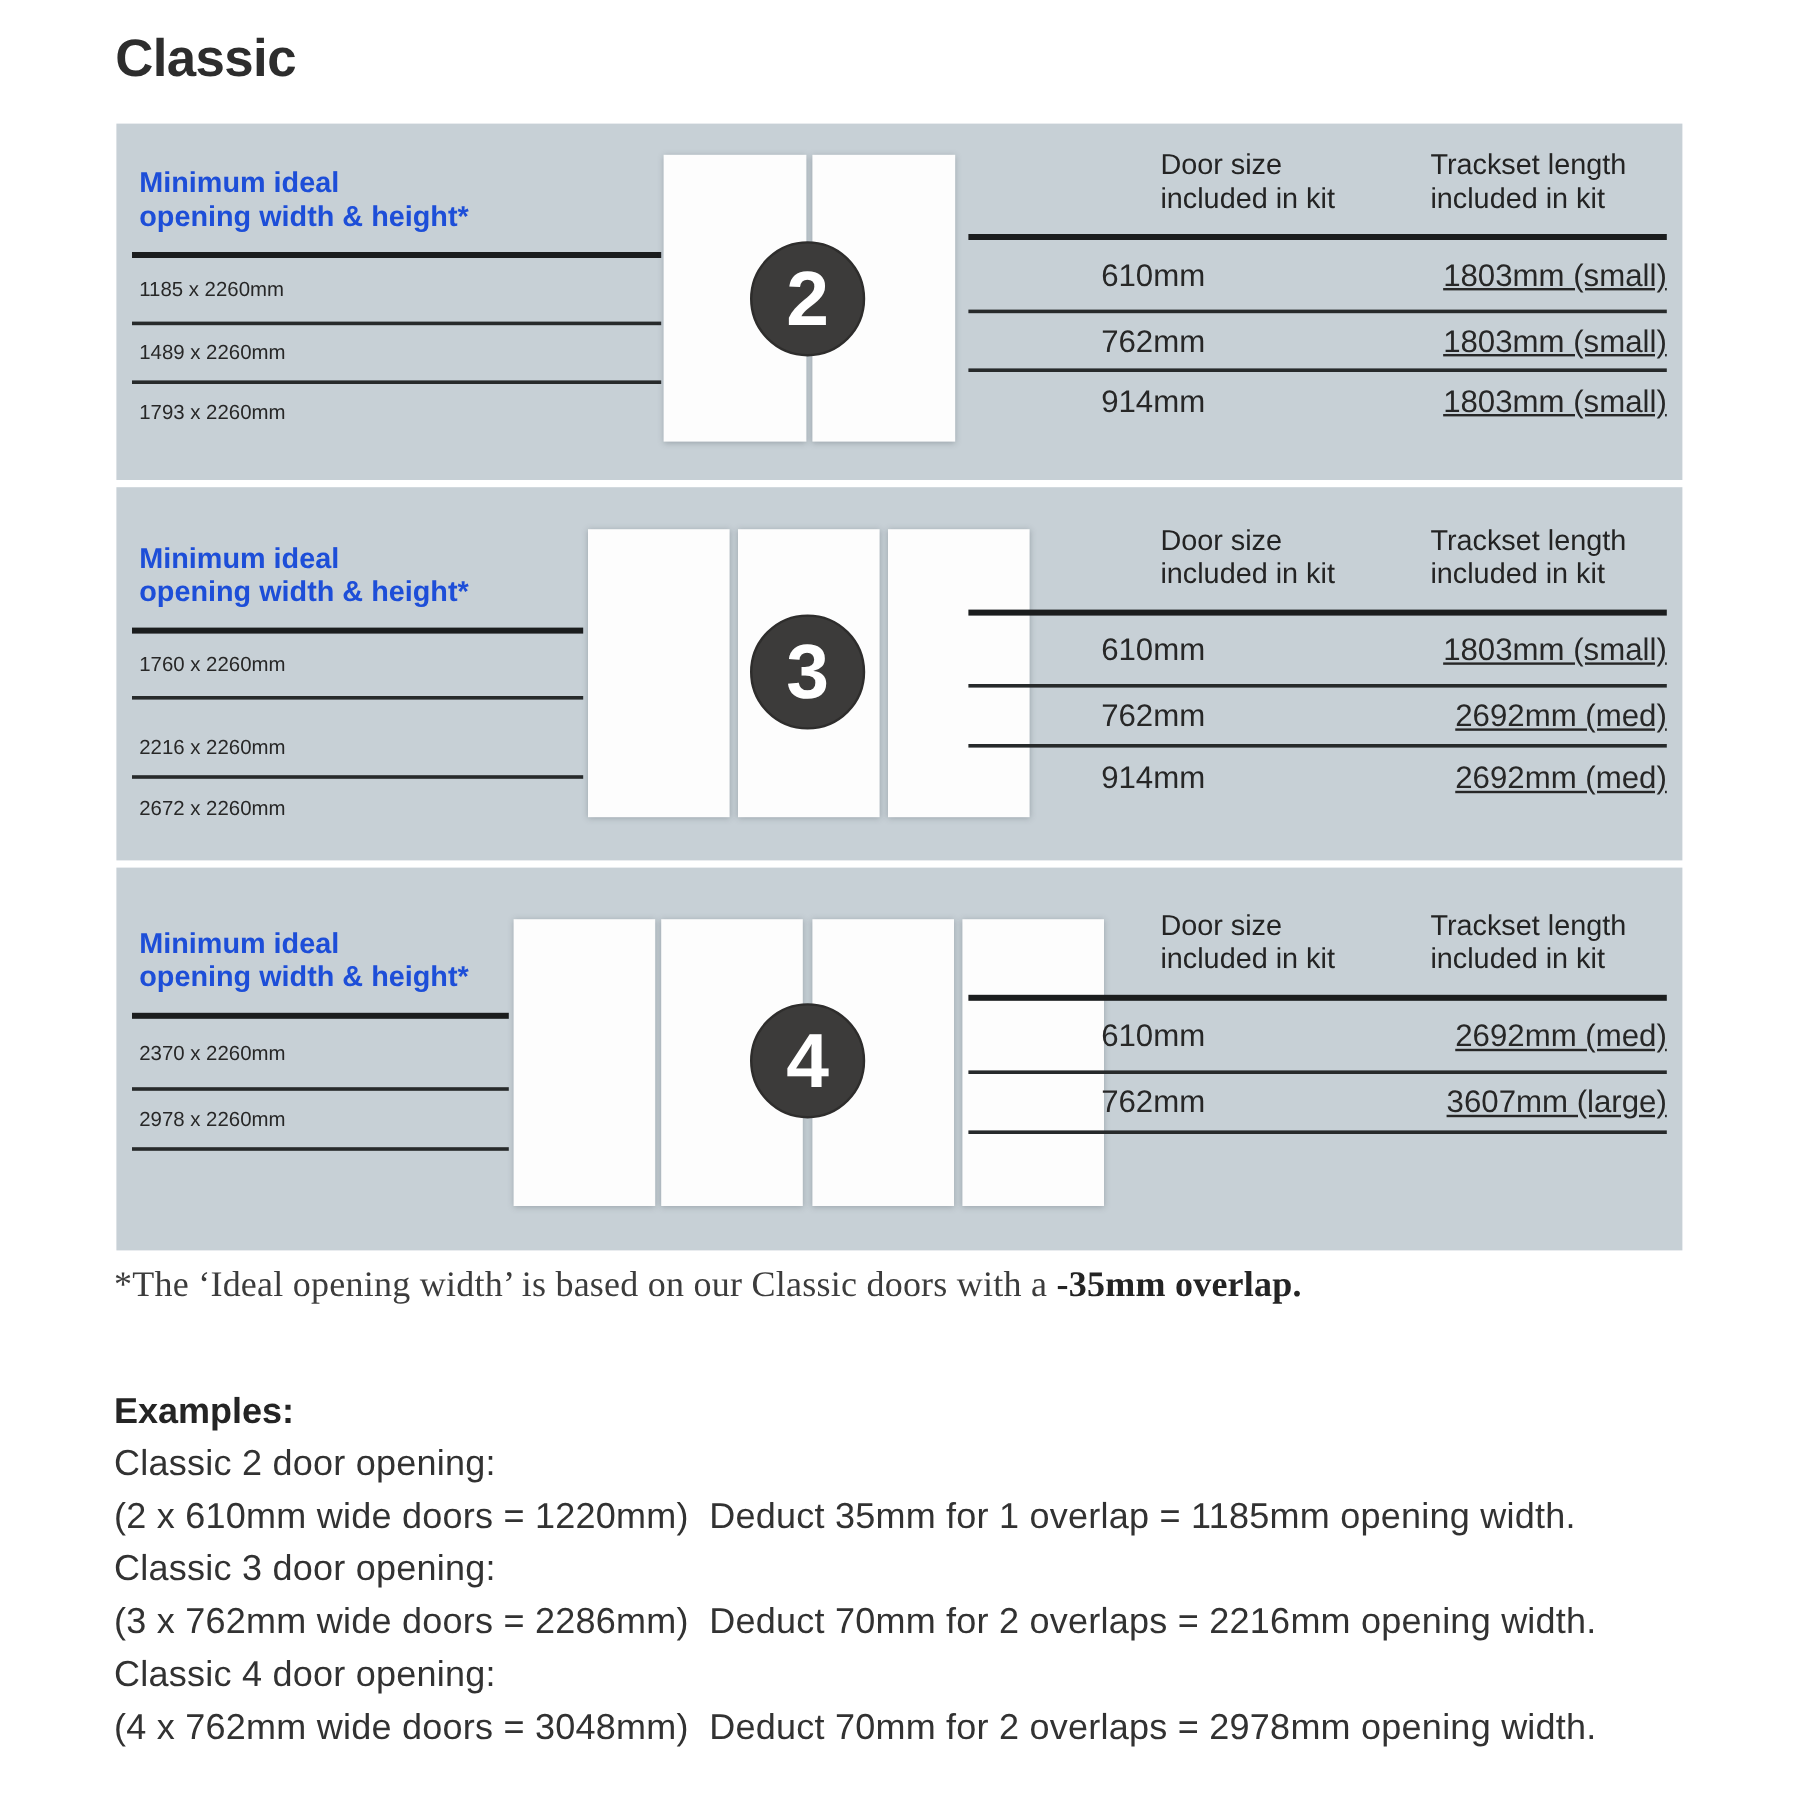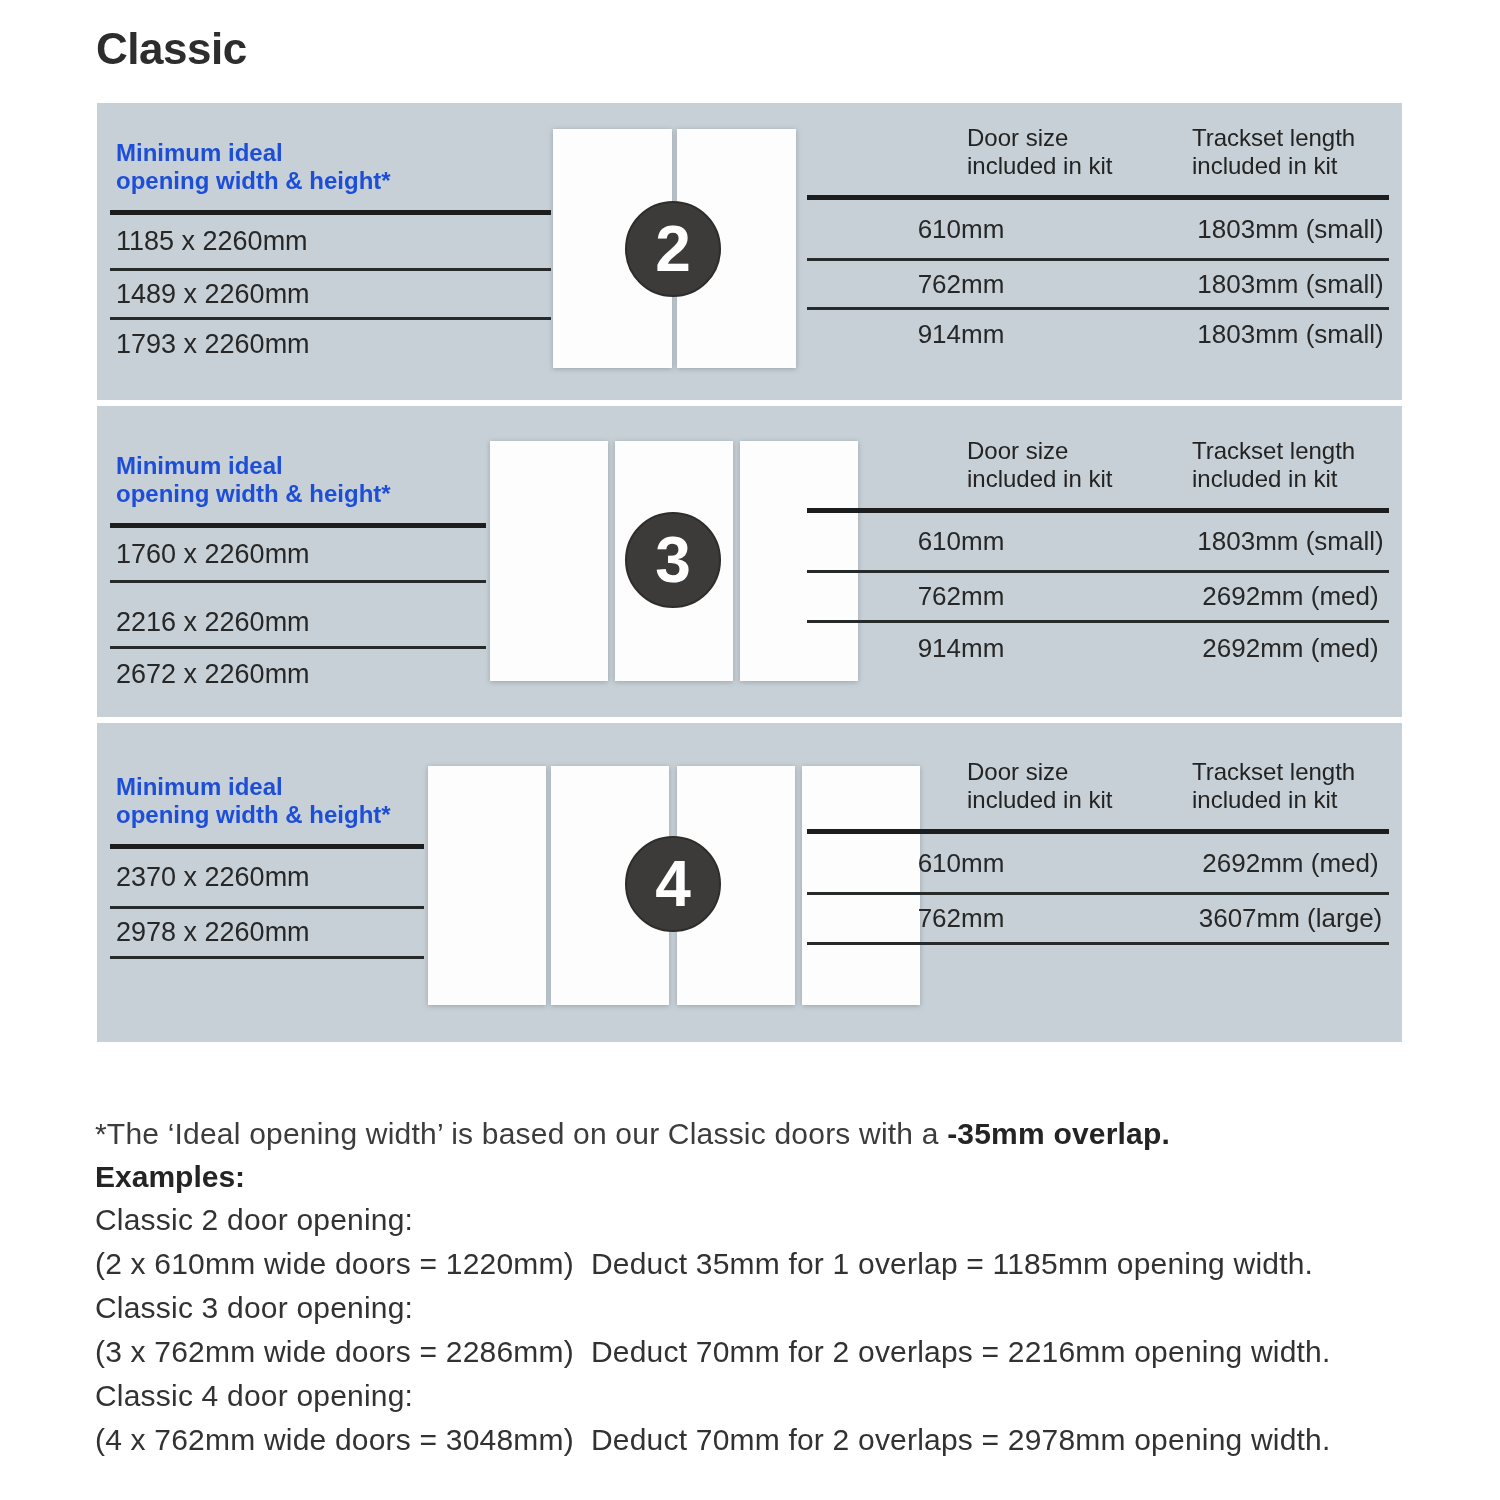--- a/index.html
+++ b/index.html
@@ -17,35 +17,35 @@
   
   .ltable{position:absolute;left:13px;top:0;}
   #panel1 .ltable{width:441px;}
   #panel2 .ltable{width:376px;}
   #panel3 .ltable{width:314px;}
   .lhead{display:flex;flex-direction:column;justify-content:flex-end;padding:0 0 15px 6px;font-weight:700;font-size:24px;line-height:28px;color:#1d4ed8;}
   #panel1 .lhead{height:92px;}
   #panel2 .lhead{height:102px;}
   #panel3 .lhead{height:106px;}
   .thick{height:5px;background:#1b1d1e;}
-  .lrow{display:flex;align-items:center;box-sizing:border-box;padding-left:6px;font-size:27px;color:#272727;border-bottom:3px solid #272a2b;}
+  .lrow{display:flex;align-items:center;box-sizing:border-box;padding-left:6px;font-size:17px;color:#272727;border-bottom:3px solid #272a2b;}
   #panel1 .lrow.r1{height:56px;} #panel1 .lrow.r2{height:49px;} #panel1 .lrow.r3{height:48px;border-bottom:none;}
   #panel2 .lrow.r1{height:55px;} #panel2 .lrow.r2{height:50px;margin-top:16px;} #panel2 .lrow.r3{height:50px;border-bottom:none;}
   #panel3 .lrow.r1{height:60px;} #panel3 .lrow.r2{height:50px;}
 
   
   .rtable{position:absolute;left:710px;top:0;width:582px;}
   .rhead{display:grid;grid-template-columns:385px 197px;align-items:end;font-weight:400;font-size:24px;line-height:28px;color:#232323;padding-bottom:15px;box-sizing:border-box;}
   #panel1 .rhead{height:92px;}
   #panel2 .rhead{height:102px;}
   #panel3 .rhead{height:106px;}
   .rhead .c1{padding-left:160px;}
   .rrow{display:grid;grid-template-columns:385px 197px;align-items:center;box-sizing:border-box;font-size:26px;color:#272727;border-bottom:3px solid #272a2b;}
   .rrow .v1{text-align:center;padding-right:77px;}
-  .rrow .v2{text-align:center;}
+  .rrow .v2{text-align:right;text-decoration:underline;}
   #panel1 .rrow.r1{height:61px;} #panel1 .rrow.r2{height:49px;} #panel1 .rrow.r3{height:48px;border-bottom:none;}
   #panel2 .rrow.r1{height:60px;} #panel2 .rrow.r2{height:50px;} #panel2 .rrow.r3{height:50px;border-bottom:none;}
   #panel3 .rrow.r1{height:61px;} #panel3 .rrow.r2{height:50px;}
 
   
   .door{position:absolute;background:#fdfdfd;box-shadow:0 1px 5px rgba(70,80,90,0.35);}
   #panel1 .door{top:26px;height:239px;width:119px;}
   #panel1 .door.d1{left:456px;} #panel1 .door.d2{left:580px;}
   #panel2 .door{top:35px;height:240px;width:118px;}
   #panel2 .door.d1{left:393px;} #panel2 .door.d2{left:518px;} #panel2 .door.d3{left:643px;}
@@ -54,21 +54,21 @@
 
   .badge{position:absolute;left:528px;width:96px;height:96px;border-radius:50%;
          background:#3c3b3a;border:2px solid #2e2d2c;box-sizing:border-box;
          display:flex;align-items:center;justify-content:center;
          color:#ffffff;font-size:64px;font-weight:700;}
   #panel1 .badge{top:98px;}
   #panel2 .badge{top:106px;}
   #panel3 .badge{top:113px;}
 
   
-  .footnote{position:absolute;left:95px;top:1087px;font-size:30px;color:#3c3c3c;letter-spacing:0.2px;}
+  .footnote{position:absolute;left:95px;top:1024px;font-size:30px;color:#3c3c3c;letter-spacing:0.2px;font-family:Liberation Serif, serif;}
   .footnote b{font-weight:700;color:#242424;}
   .examples-heading{position:absolute;left:95px;top:1160px;font-size:30px;font-weight:700;color:#242424;}
   .examples{position:absolute;left:95px;top:1198px;font-size:30px;line-height:44px;color:#323232;letter-spacing:0.2px;}
   .examples div{white-space:pre-wrap;}
 </style>
 </head>
 <body>
 
 <div class="page">
 

